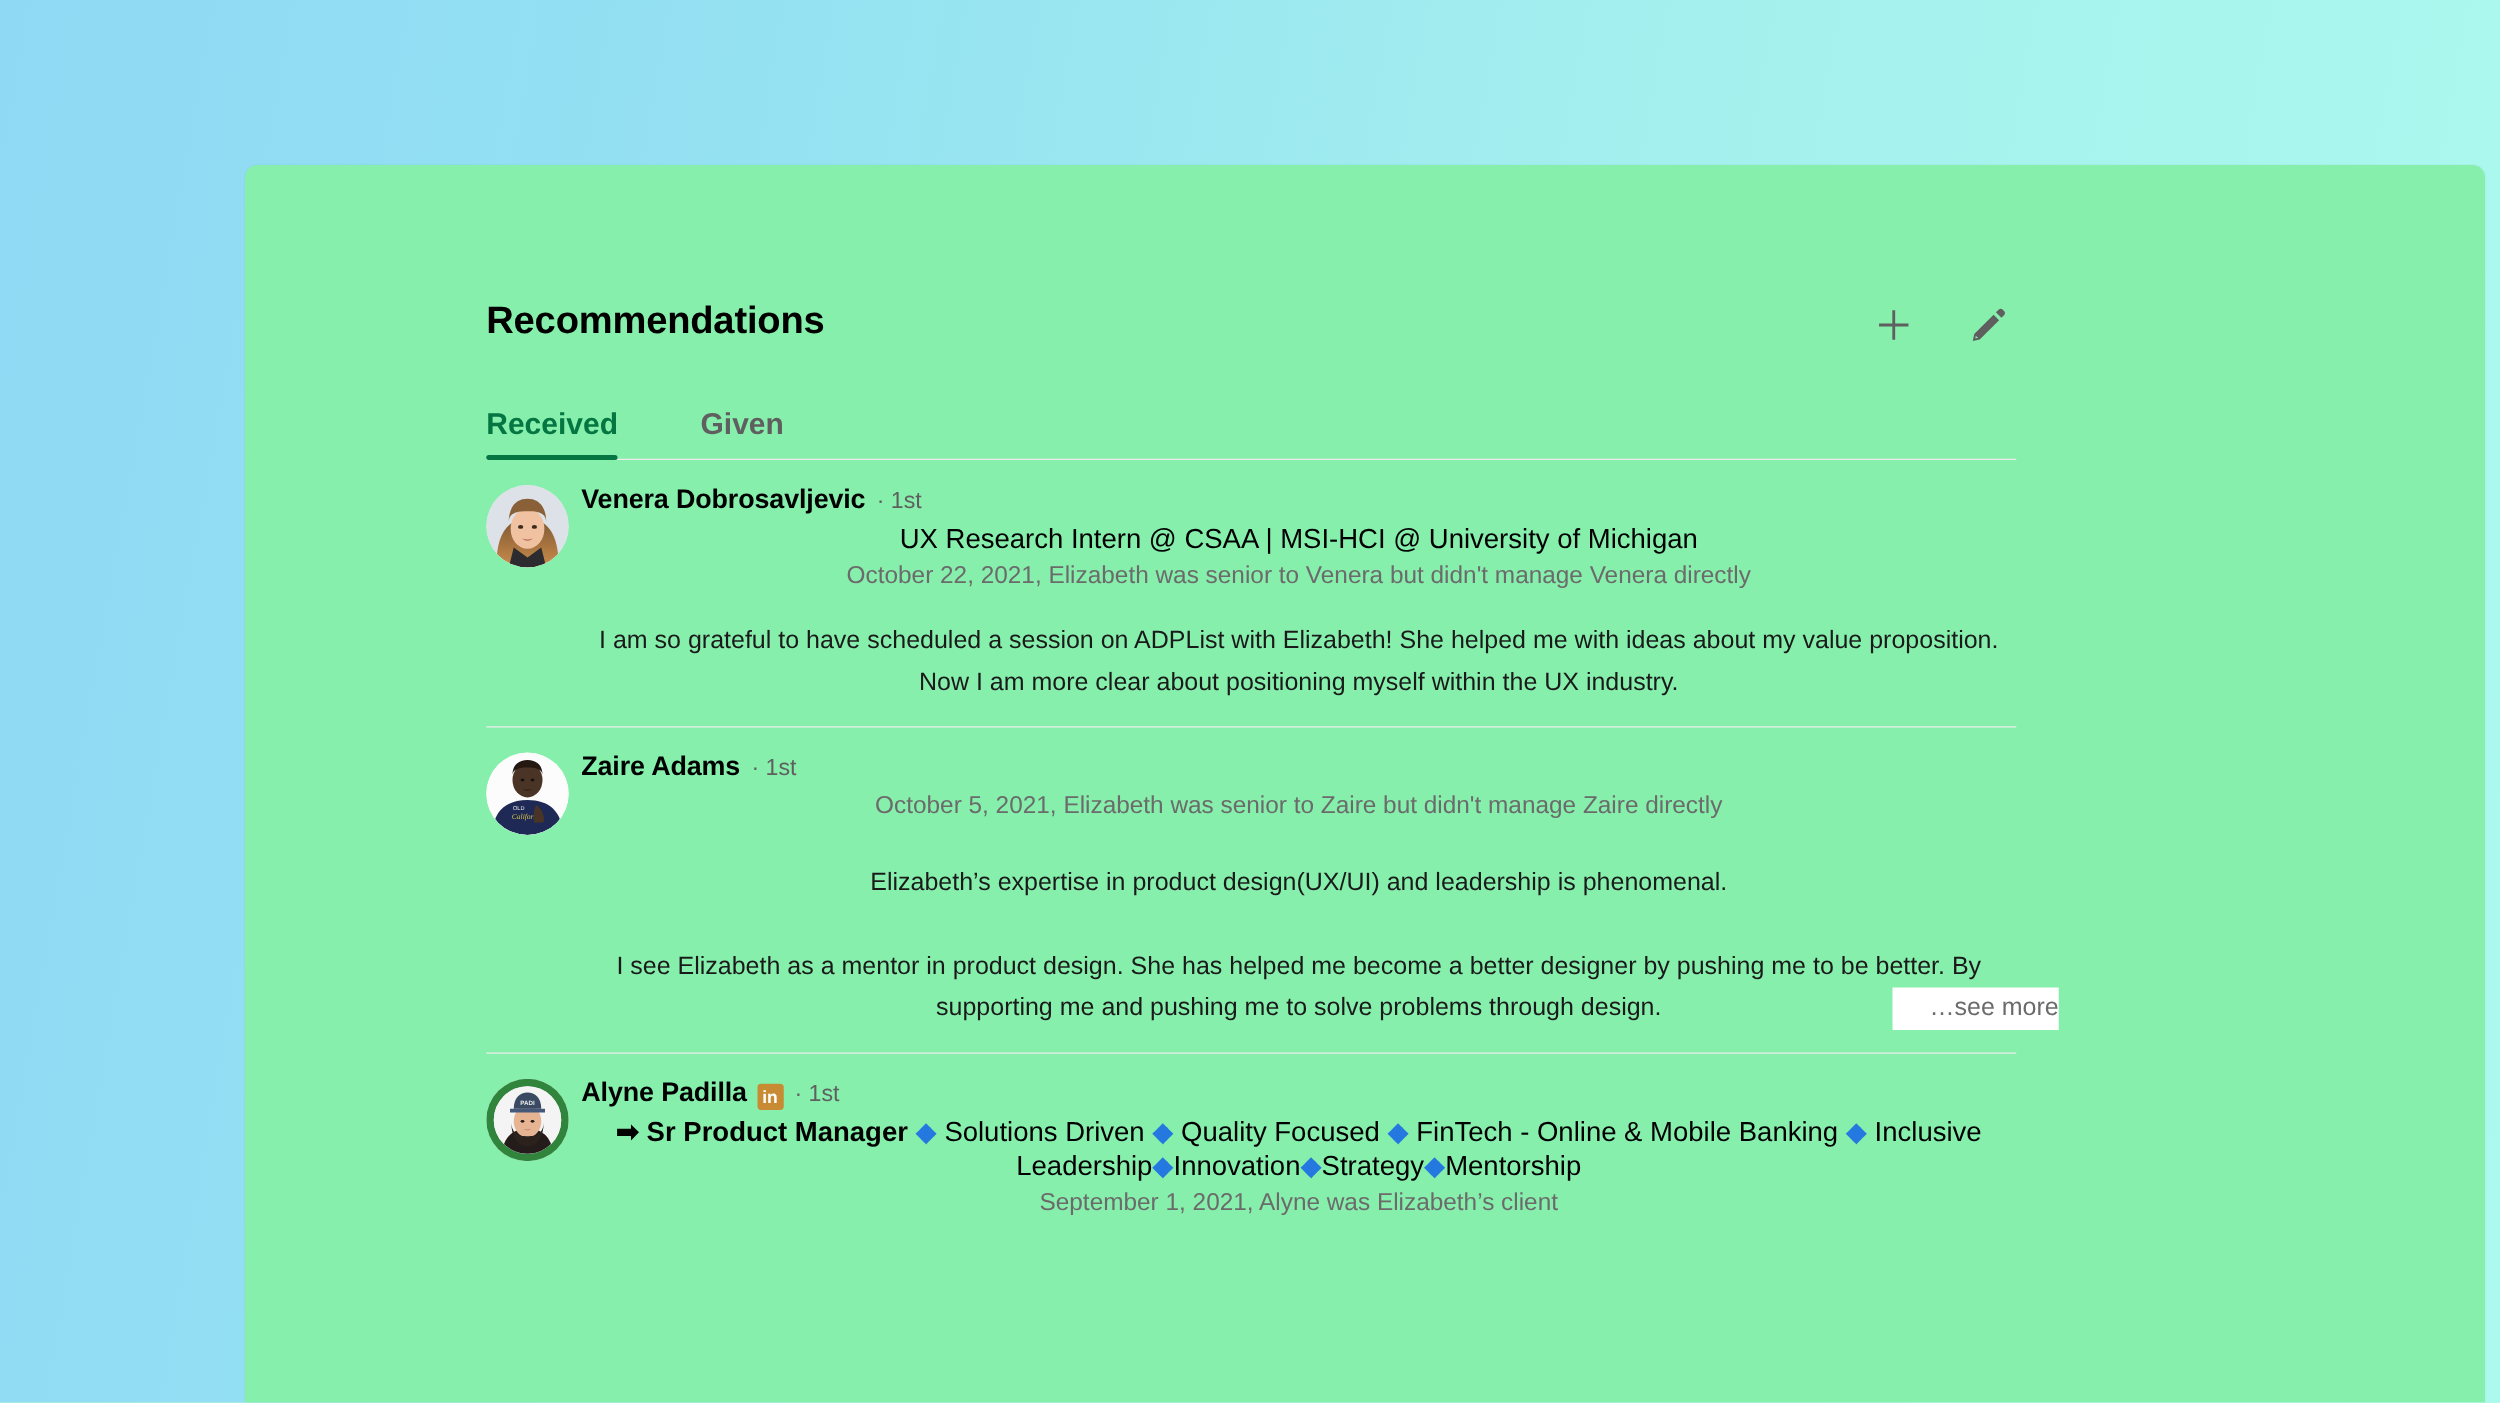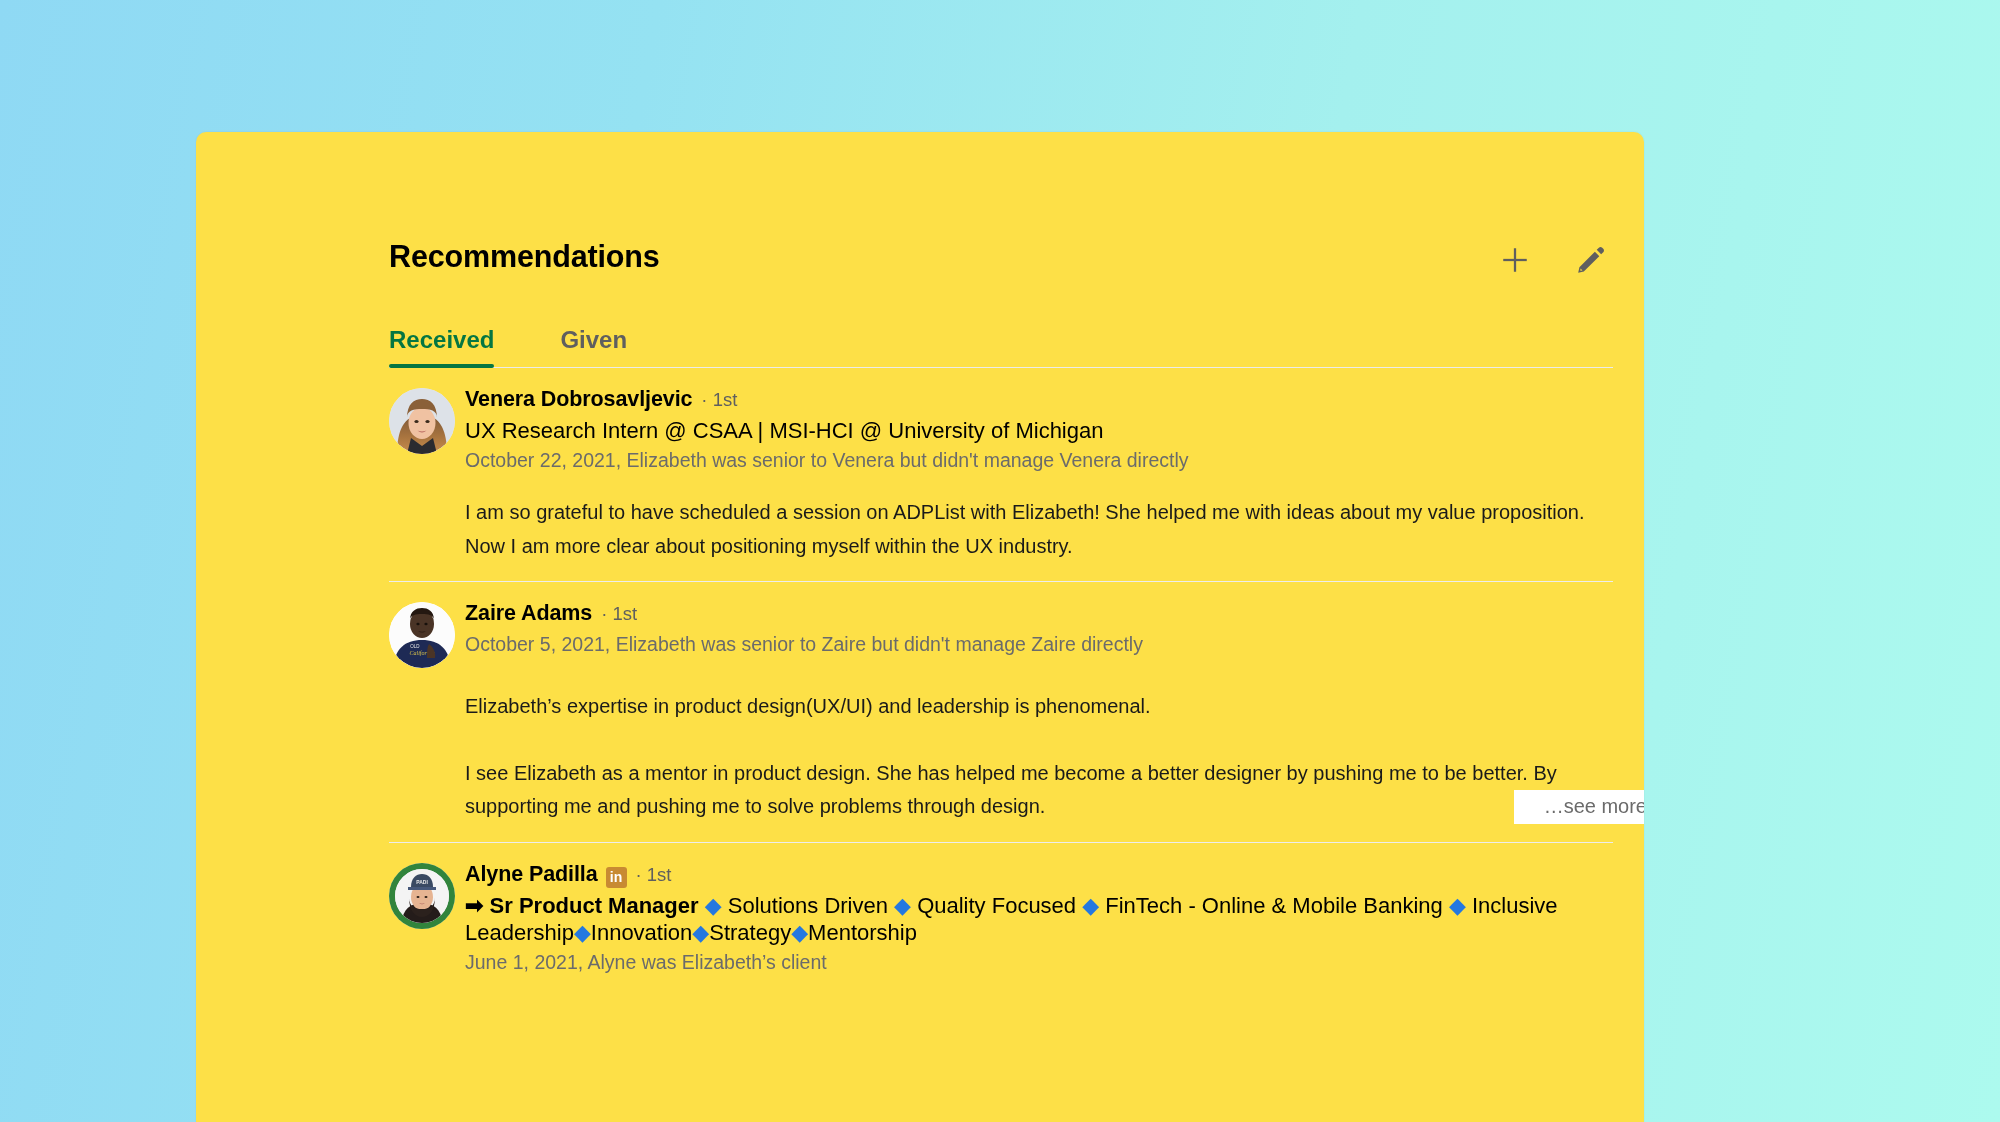--- a/index.html
+++ b/index.html
@@ -18,23 +18,23 @@
     position: relative;
     width: 2000px;
     height: 1122px;
   }
 
   
   .card {
     position: absolute;
     left: 196px;
     top: 132px;
-    width: 1448px;
+    width: 1792px;
     height: 990px;
-    background: #fde047;
+    background: #86efac;
     border-radius: 10px 10px 0 0;
     box-shadow: 0 0 0 1px rgba(0,0,0,0.02);
     overflow: hidden;
   }
 
   .card-inner {
     position: absolute;
     left: 193px;
     top: 105px;
     width: 1225px;
@@ -102,21 +102,21 @@
   .tab.active::after {
     content: "";
     position: absolute;
     left: 0; right: 0; bottom: -1px;
     height: 4px;
     background: #057642;
     border-radius: 2px;
   }
 
   
-  .rec-list { width: 1224px; }
+  .rec-list { width: 1224px; text-align: center; }
 
   .rec {
     padding-top: 18px;
     padding-bottom: 18px;
     border-bottom: 1px solid #EDEDED;
   }
   .rec:last-child { border-bottom: none; }
 
   .rec-head {
     display: flex;
@@ -378,21 +378,21 @@
                 <span class="fancy-bold">➡ Sr Product Manager</span>
                 <span class="diamond">◆</span>
                 <span>Solutions Driven</span>
                 <span class="diamond">◆</span>
                 <span>Quality Focused</span>
                 <span class="diamond">◆</span>
                 <span>FinTech - Online &amp; Mobile Banking</span>
                 <span class="diamond">◆</span>
                 <span>Inclusive Leadership</span><span class="diamond">◆</span><span>Innovation</span><span class="diamond">◆</span><span>Strategy</span><span class="diamond">◆</span><span>Mentorship</span>
               </div>
-              <div class="rec-sub">June 1, 2021, Alyne was Elizabeth’s client</div>
+              <div class="rec-sub">September 1, 2021, Alyne was Elizabeth’s client</div>
             </div>
           </div>
         </div>
 
       </div>
     </div>
   </div>
 </div>
 
 </body></html>

